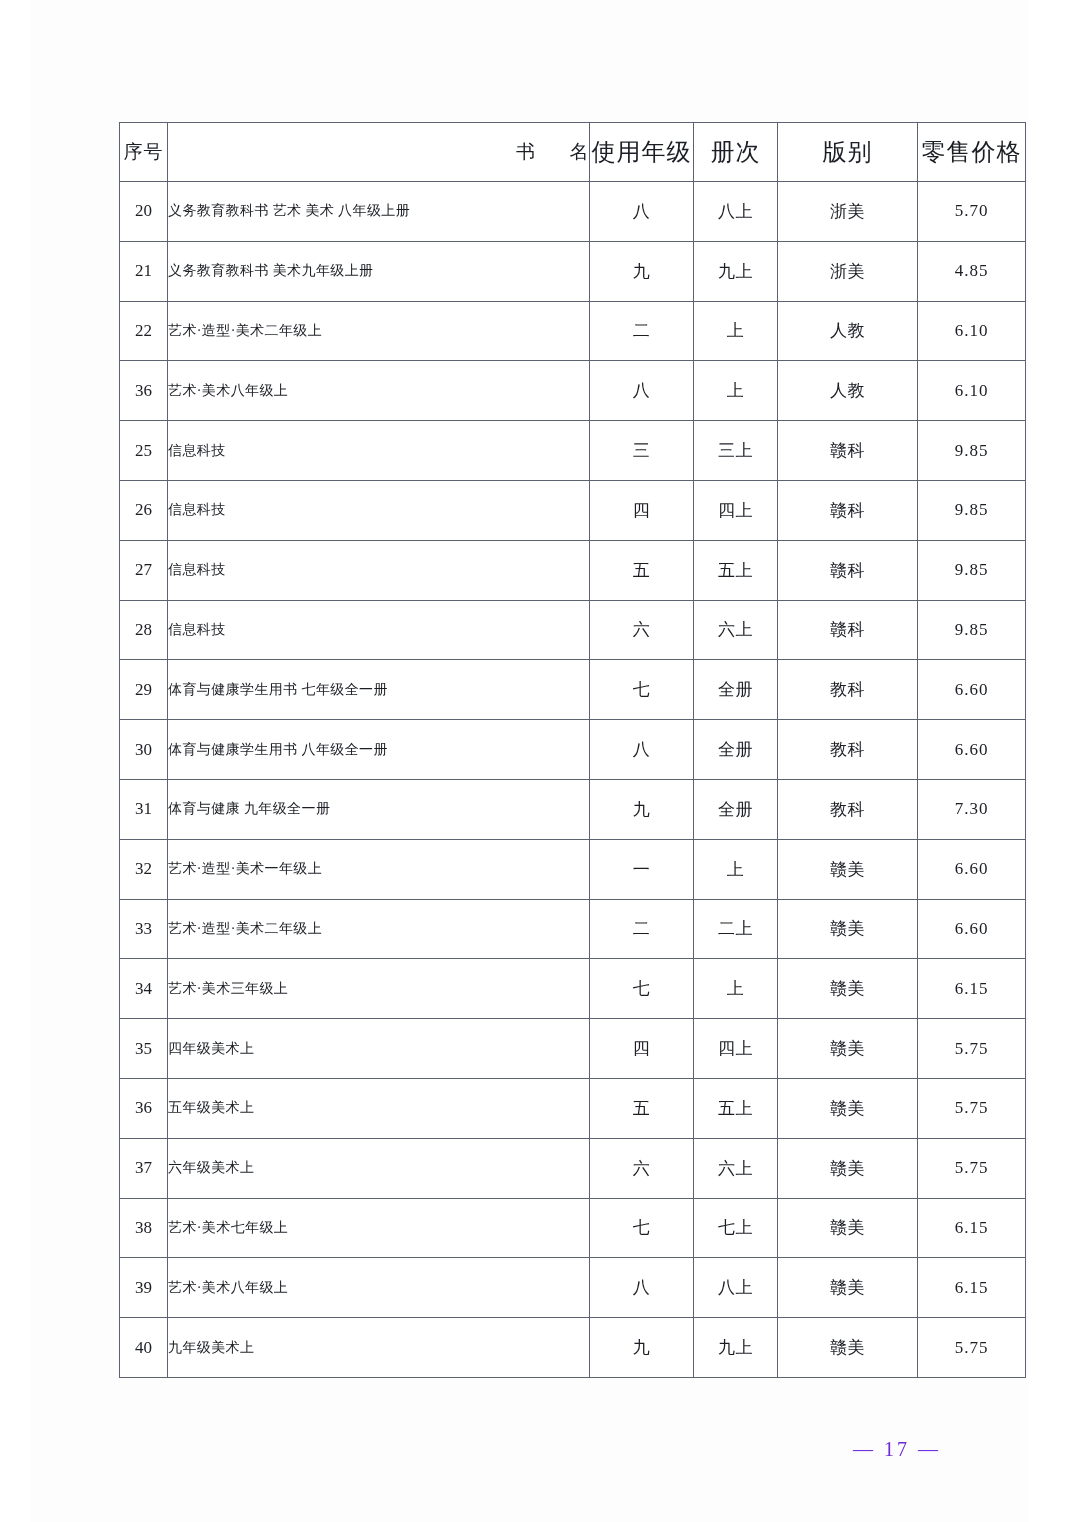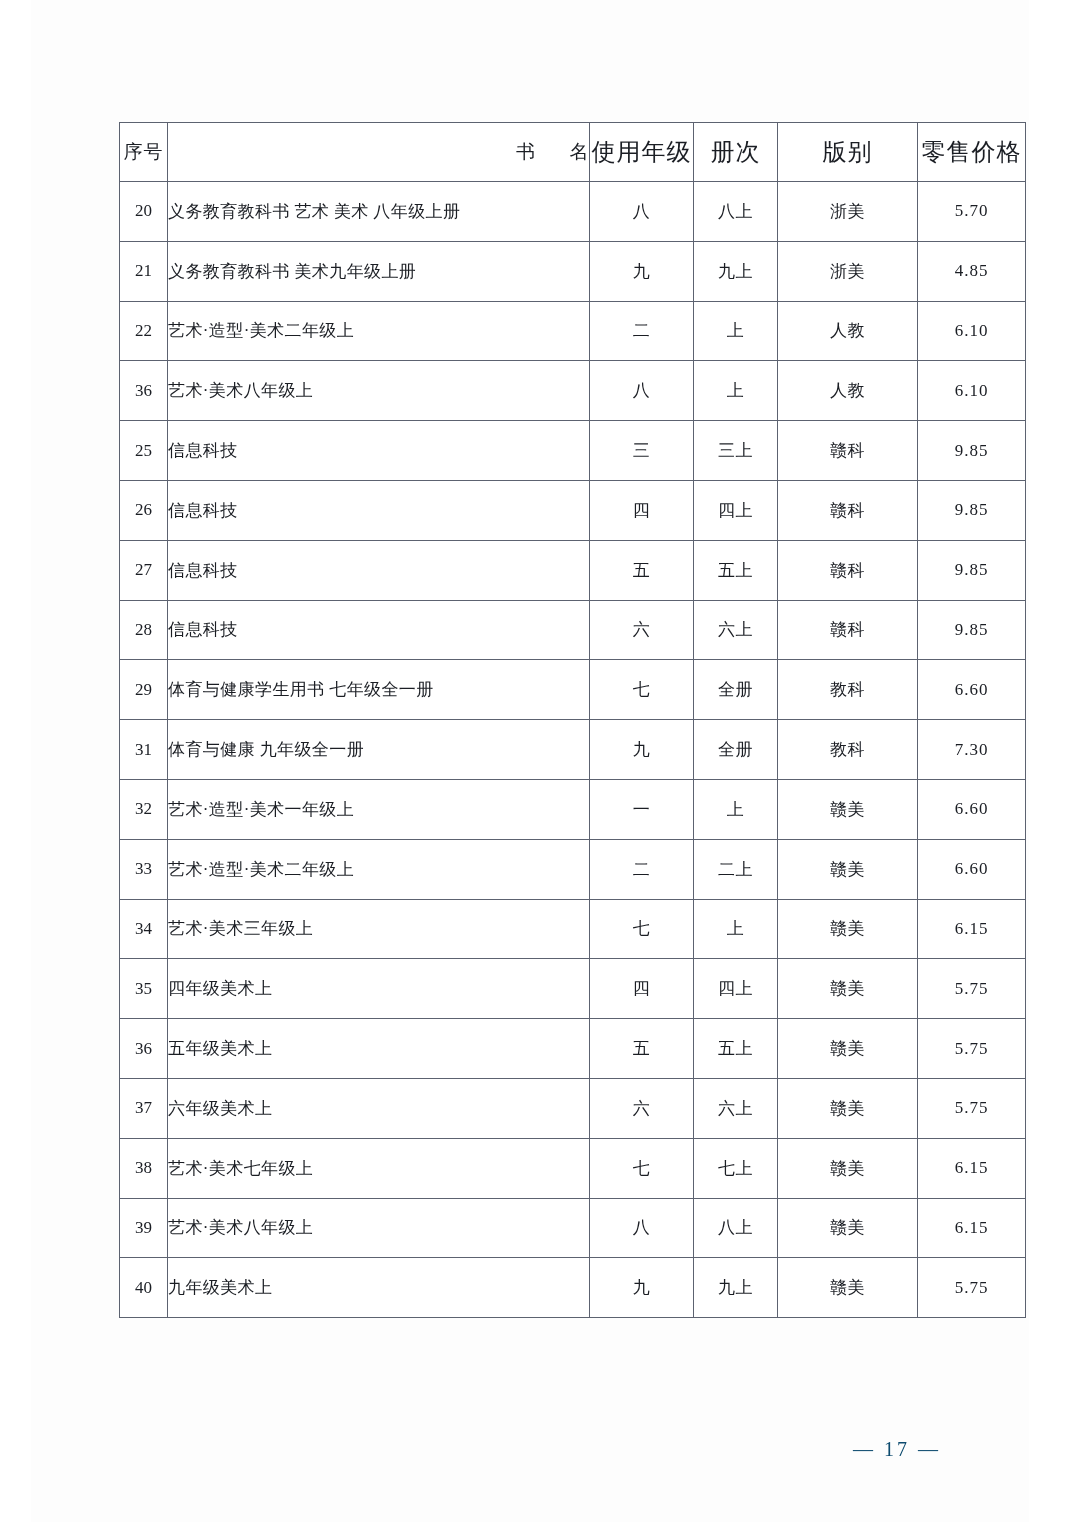--- a/index.html
+++ b/index.html
@@ -72,42 +72,42 @@
     font-size: 17px;
   }
   td.no {
     text-align: center;
     font-size: 17px;
     color: #272a30;
   }
   td.name {
     text-align: left;
     padding-left: 14px;
-    font-size: 17px;
+    font-size: 14px;
     letter-spacing: 0.4px;
     white-space: nowrap;
   }
   td.ctr {
     text-align: center;
     font-size: 17px;
     letter-spacing: 0.5px;
   }
   td.price {
     text-align: center;
     font-size: 17px;
     font-family: "Liberation Serif", "DejaVu Serif", serif;
     letter-spacing: 1px;
   }
   .page-number-block {
     position: absolute;
     right: 88px;
     top: 1438px;
     font-size: 20px;
     letter-spacing: 3px;
-    color: #0c4a6e;
+    color: #6d28d9;
   }
 </style>
 </head>
 <body>
 
 <div class="page">
 
   <div class="table-wrap">
     <table class="booklist">
       <colgroup>
@@ -195,20 +195,28 @@
           </tr>
           <tr>
             <td class="no">29</td>
             <td class="name">体育与健康学生用书 七年级全一册</td>
             <td class="ctr">七</td>
             <td class="ctr">全册</td>
             <td class="ctr">教科</td>
             <td class="price">6.60</td>
           </tr>
           <tr>
+            <td class="no">30</td>
+            <td class="name">体育与健康学生用书 八年级全一册</td>
+            <td class="ctr">八</td>
+            <td class="ctr">全册</td>
+            <td class="ctr">教科</td>
+            <td class="price">6.60</td>
+          </tr>
+          <tr>
             <td class="no">31</td>
             <td class="name">体育与健康 九年级全一册</td>
             <td class="ctr">九</td>
             <td class="ctr">全册</td>
             <td class="ctr">教科</td>
             <td class="price">7.30</td>
           </tr>
           <tr>
             <td class="no">32</td>
             <td class="name">艺术·造型·美术一年级上</td>

